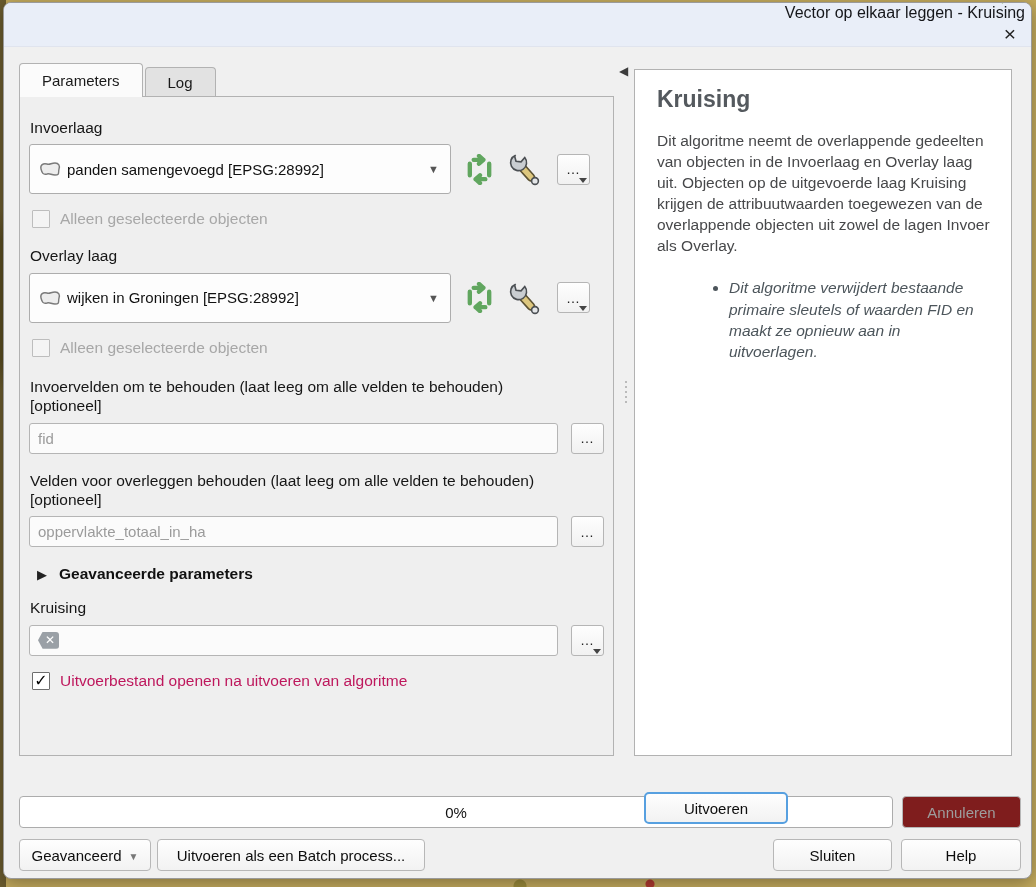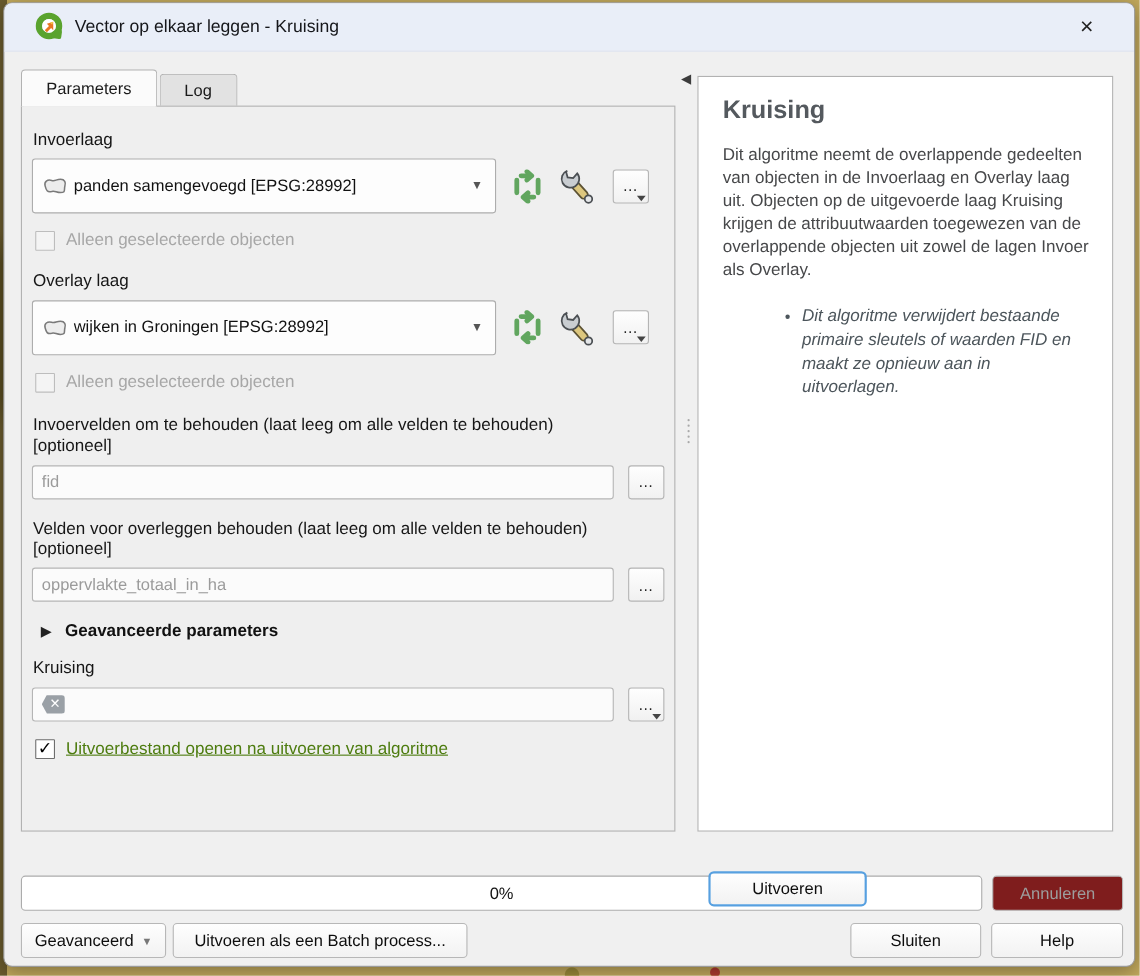--- a/index.html
+++ b/index.html
@@ -14,21 +14,21 @@
     position:relative;
   }
   .dialog {
     position:absolute; left:3px; top:2px; width:1029px; height:877px;
     background:#f0f0f0; border:1px solid #9a9a9a; border-radius:8px;
     box-shadow:0 4px 18px rgba(0,0,0,.35); overflow:hidden;
   }
   .titlebar {
     position:absolute; left:0; top:0; right:0; height:44px;
     background:#e9eef8; border-bottom:1px solid #e0e4ee;
-    display:flex; align-items:center; padding:0 28px;
+    display:flex; align-items:flex-end; padding:0 6px;flex-direction:column;
   }
   .titlebar .qicon { width:27px; height:27px; margin-right:9px; }
   .title-text { font-size:16px; color:#15161a; }
   .close-btn {
     margin-left:auto; font-size:21px; color:#222; width:30px; height:30px;
     display:flex; align-items:center; justify-content:center; cursor:default;
     font-weight:400;
   }
   
   .tabs { position:absolute; left:15px; top:60px; height:34px; display:flex; align-items:flex-end; }
@@ -65,21 +65,21 @@
     border-left:4px solid transparent; border-right:4px solid transparent;
     border-top:5px solid #444;
   }
   .checkrow { display:flex; align-items:center; gap:10px; margin:16px 0 4px 3px; }
   .checkbox { width:18px; height:18px; border:1px solid #bdbdbd; background:#f4f4f4; border-radius:1px; }
   .checkrow.disabled .check-label { color:#a7a7a7; font-size:15.5px; }
   .checkrow.checked .checkbox {
     background:#fff; border:1px solid #6e6e6e; color:#000; font-size:16px; font-weight:700;
     display:flex; align-items:center; justify-content:center; line-height:1;
   }
-  .checkrow.checked .check-label { color:#4d7c0f; font-size:15.5px;text-decoration:underline; }
+  .checkrow.checked .check-label { color:#be185d; font-size:15.5px; }
   .text-field {
     width:532px; height:31px; background:#fbfbfb; border:1px solid #b5b5b5; border-radius:3px;
     display:flex; align-items:center; padding:0 8px; font-size:15px;
   }
   .text-field.grey { color:#9b9b9b; }
   .text-field.dark { color:#1a1a1a; }
   .text-field .val { flex:1; white-space:nowrap; overflow:hidden; }
   .clear-icon {
     width:21px; height:17px; background:#9aa0a6; border-radius:3px; color:#fff;
     font-size:12px; display:flex; align-items:center; justify-content:center; flex:0 0 auto;

